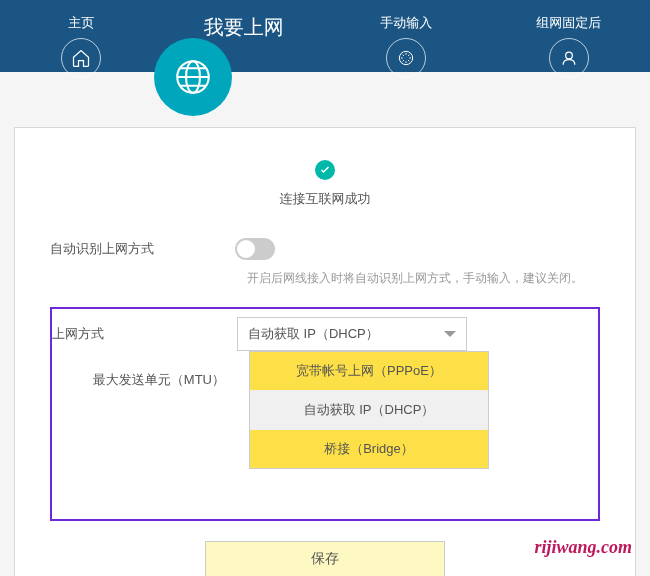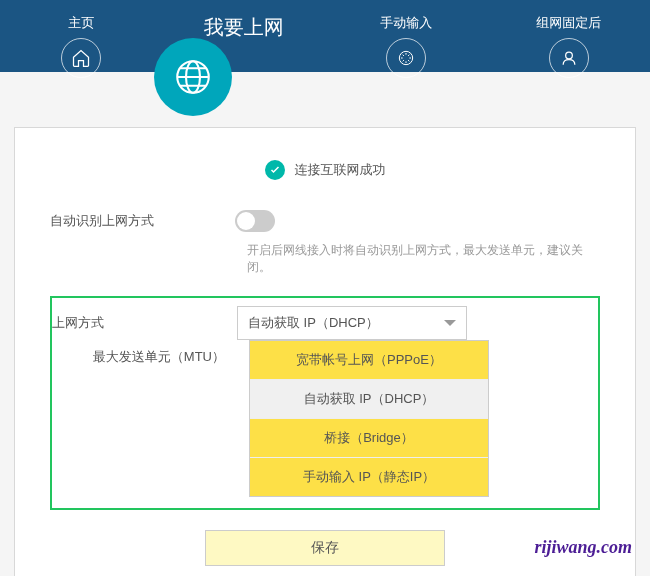--- a/index.html
+++ b/index.html
@@ -3,38 +3,38 @@
 <meta charset="utf-8">
 <style>
 * { margin: 0; padding: 0; box-sizing: border-box; }
 body { font-family: "Microsoft YaHei", Arial, sans-serif; background: #f5f5f5; width: 650px; height: 576px; overflow: hidden; }
 .header { background: #1b5583; height: 72px; display: flex; align-items: flex-start; padding: 14px 0 0 0; position: relative; }
 .nav-item { flex: 1; text-align: center; color: #fff; font-size: 13px; cursor: pointer; display: flex; flex-direction: column; align-items: center; gap: 6px; }
 .nav-icon-circle { width: 40px; height: 40px; border: 1.5px solid rgba(255,255,255,0.7); border-radius: 50%; display: flex; align-items: center; justify-content: center; }
 .nav-item.active .big-circle { width: 78px; height: 78px; background: #00a6bb; border-radius: 50%; display: flex; align-items: center; justify-content: center; position: absolute; top: 38px; left: 154px; z-index: 10; }
 .content { background: #fff; margin: 55px 14px 0 14px; border: 1px solid #d8d8d8; padding: 20px 35px 50px 35px; position: relative; }
 .status-row { text-align: center; padding: 12px 0 30px 0; }
-.status-check { display: inline-flex; align-items: center; gap: 10px; font-size: 13px; color: #555; }
+.status-check { display: inline-flex; align-items: center; gap: 10px; font-size: 13px; color: #555; flex-direction: column; }
 .check-circle { width: 20px; height: 20px; border-radius: 50%; background: #00b8aa; display: inline-flex; align-items: center; justify-content: center; }
 .form-row { display: flex; align-items: center; margin-bottom: 10px; }
 .form-label { width: 185px; text-align: left; font-size: 13px; color: #555; padding-right: 12px; }
 .toggle { width: 40px; height: 22px; background: #ccc; border-radius: 11px; position: relative; cursor: pointer; }
 .toggle-knob { width: 18px; height: 18px; background: #fff; border-radius: 50%; position: absolute; top: 2px; left: 2px; }
 .hint { font-size: 12px; color: #999; margin-left: 197px; margin-bottom: 20px; }
-.highlight-box { border: 2px solid #22c55e; padding: 8px 0 8px 0; position: relative; }
+.highlight-box { border: 2px solid #6d28d9; padding: 8px 0 8px 0; position: relative; }
 .select-box { width: 230px; height: 34px; border: 1px solid #ccc; padding: 0 10px; display: flex; align-items: center; justify-content: space-between; font-size: 13px; color: #555; cursor: pointer; background: #fff; }
 .chevron { width: 0; height: 0; border-left: 6px solid transparent; border-right: 6px solid transparent; border-top: 6px solid #999; }
 .dropdown { position: absolute; left: 197px; top: 42px; width: 240px; background: #fde047; border: 1px solid #ccc; z-index: 5; text-align: center; }
 .dropdown-item { padding: 10px 12px; font-size: 13px; color: #555; cursor: pointer; border-bottom: 1px solid #eee; }
 .dropdown-item:last-child { border-bottom: none; }
 .dropdown-item.hover { background: #f0f0f0; }
 .save-btn { width: 240px; height: 36px; border: 1px solid #ccc; background: #fef9c3; font-size: 14px; color: #555; margin: 20px auto 0 auto; display: block; cursor: pointer; }
-.watermark { position: absolute; bottom: 18px; right: 18px; color: #4c1d95; font-size: 18px; font-style: italic; font-weight: bold; font-family: Georgia, serif; }
+.watermark { position: absolute; bottom: 18px; right: 18px; color: #be185d; font-size: 18px; font-style: italic; font-weight: bold; font-family: Georgia, serif; }
 .sub-label { font-size: 13px; color: #555; text-align: right; padding-right: 12px; }
-.labels-column { position: absolute; left: 0; top: 50px; width: 185px; }
+.labels-column { position: absolute; left: 0; top: 62px; width: 185px; }
 .labels-column div { margin-bottom: 22px; }
 svg { display: block; }
 </style>
 </head>
 <body>
 
 <div class="header">
   <div class="nav-item">
     <span>主页</span>
     <span class="nav-icon-circle">
@@ -84,40 +84,39 @@
       <span>连接互联网成功</span>
     </span>
   </div>
 
   <div class="form-row">
     <div class="form-label">自动识别上网方式</div>
     <div class="toggle">
       <div class="toggle-knob"></div>
     </div>
   </div>
-  <div class="hint">开启后网线接入时将自动识别上网方式，最大发送单元，建议关闭。</div>
+  <div class="hint">开启后网线接入时将自动识别上网方式，手动输入，建议关闭。</div>
 
   <div class="highlight-box">
     <div class="form-row">
       <div class="form-label">上网方式</div>
       <div class="select-box">
         <span>自动获取 IP（DHCP）</span>
         <span class="chevron"></span>
       </div>
     </div>
 
     <div class="labels-column">
       <div class="sub-label">最大发送单元（MTU）</div>
     </div>
 
     <div class="dropdown">
       <div class="dropdown-item">宽带帐号上网（PPPoE）</div>
       <div class="dropdown-item hover">自动获取 IP（DHCP）</div>
       <div class="dropdown-item">桥接（Bridge）</div>
-      <div class="dropdown-item">手动输入 IP（静态IP）</div>
     </div>
     <div style="height:150px;"></div>
   </div>
 
   <button class="save-btn">保存</button>
 </div>
 
 <div class="watermark">rijiwang.com</div>
 
 </body></html>

